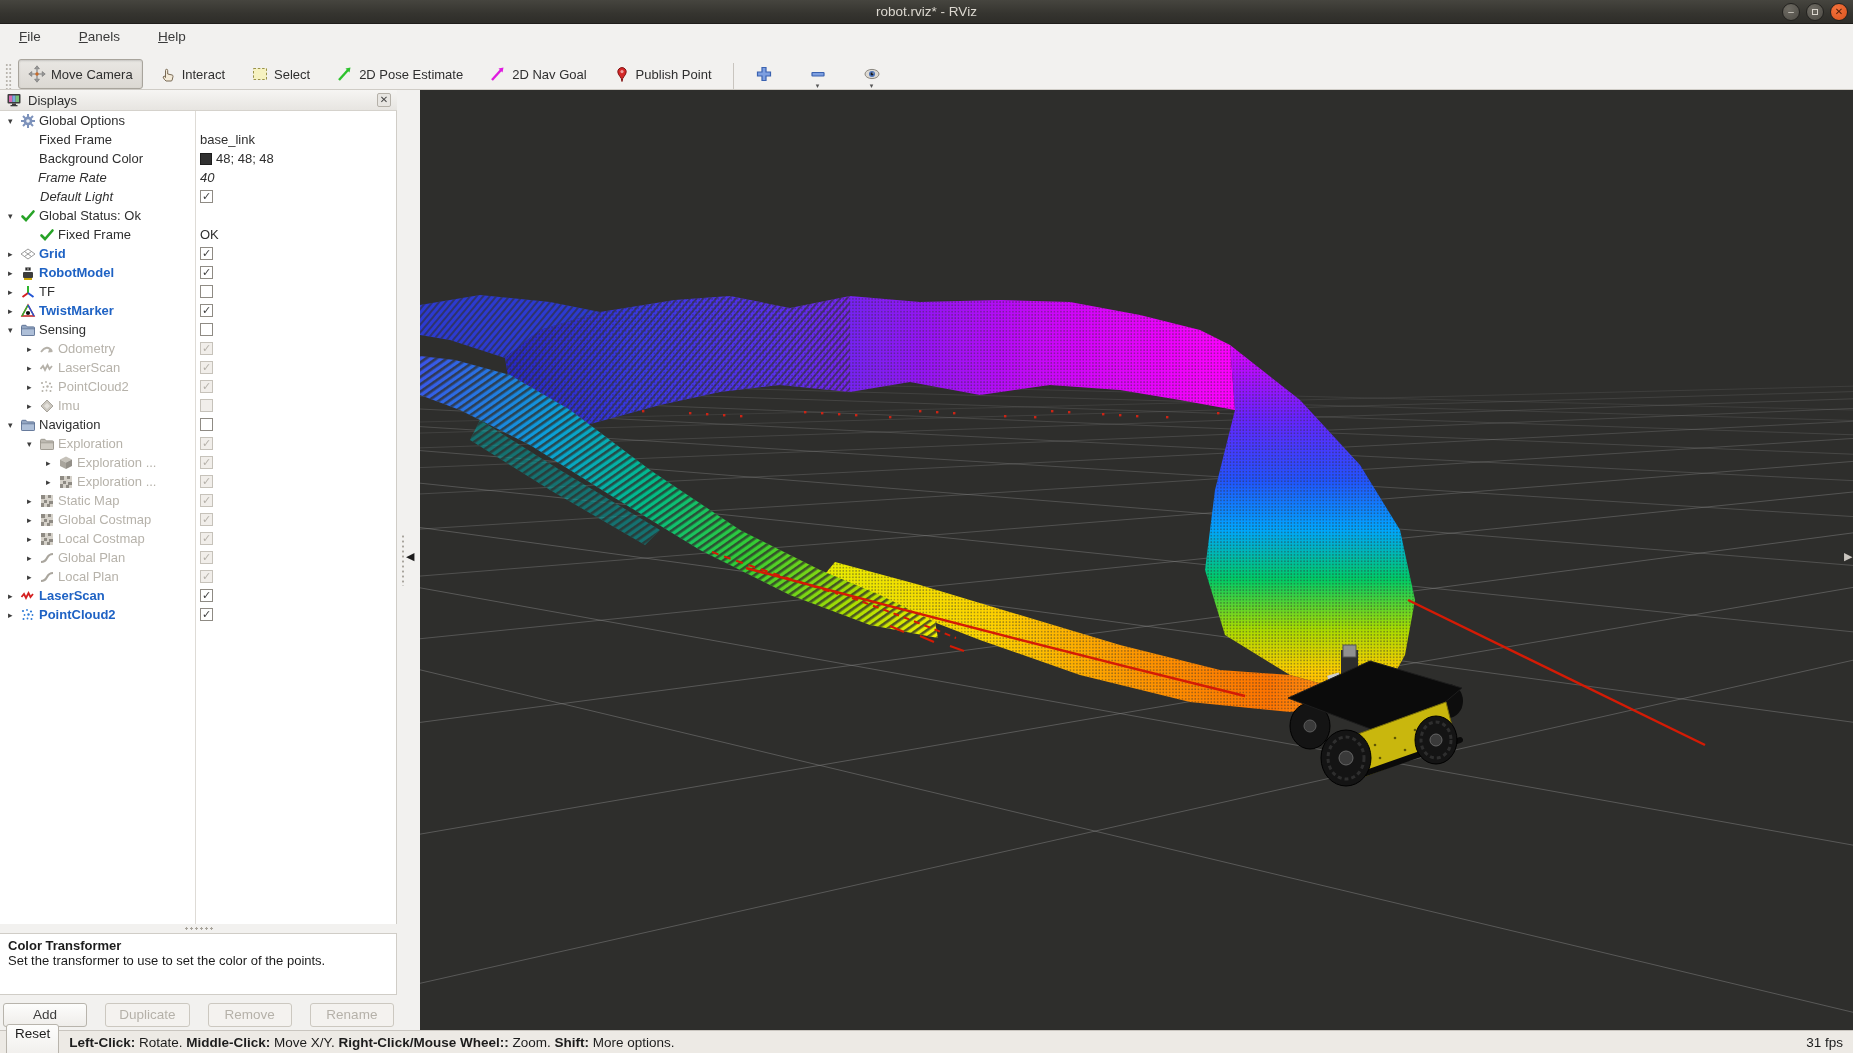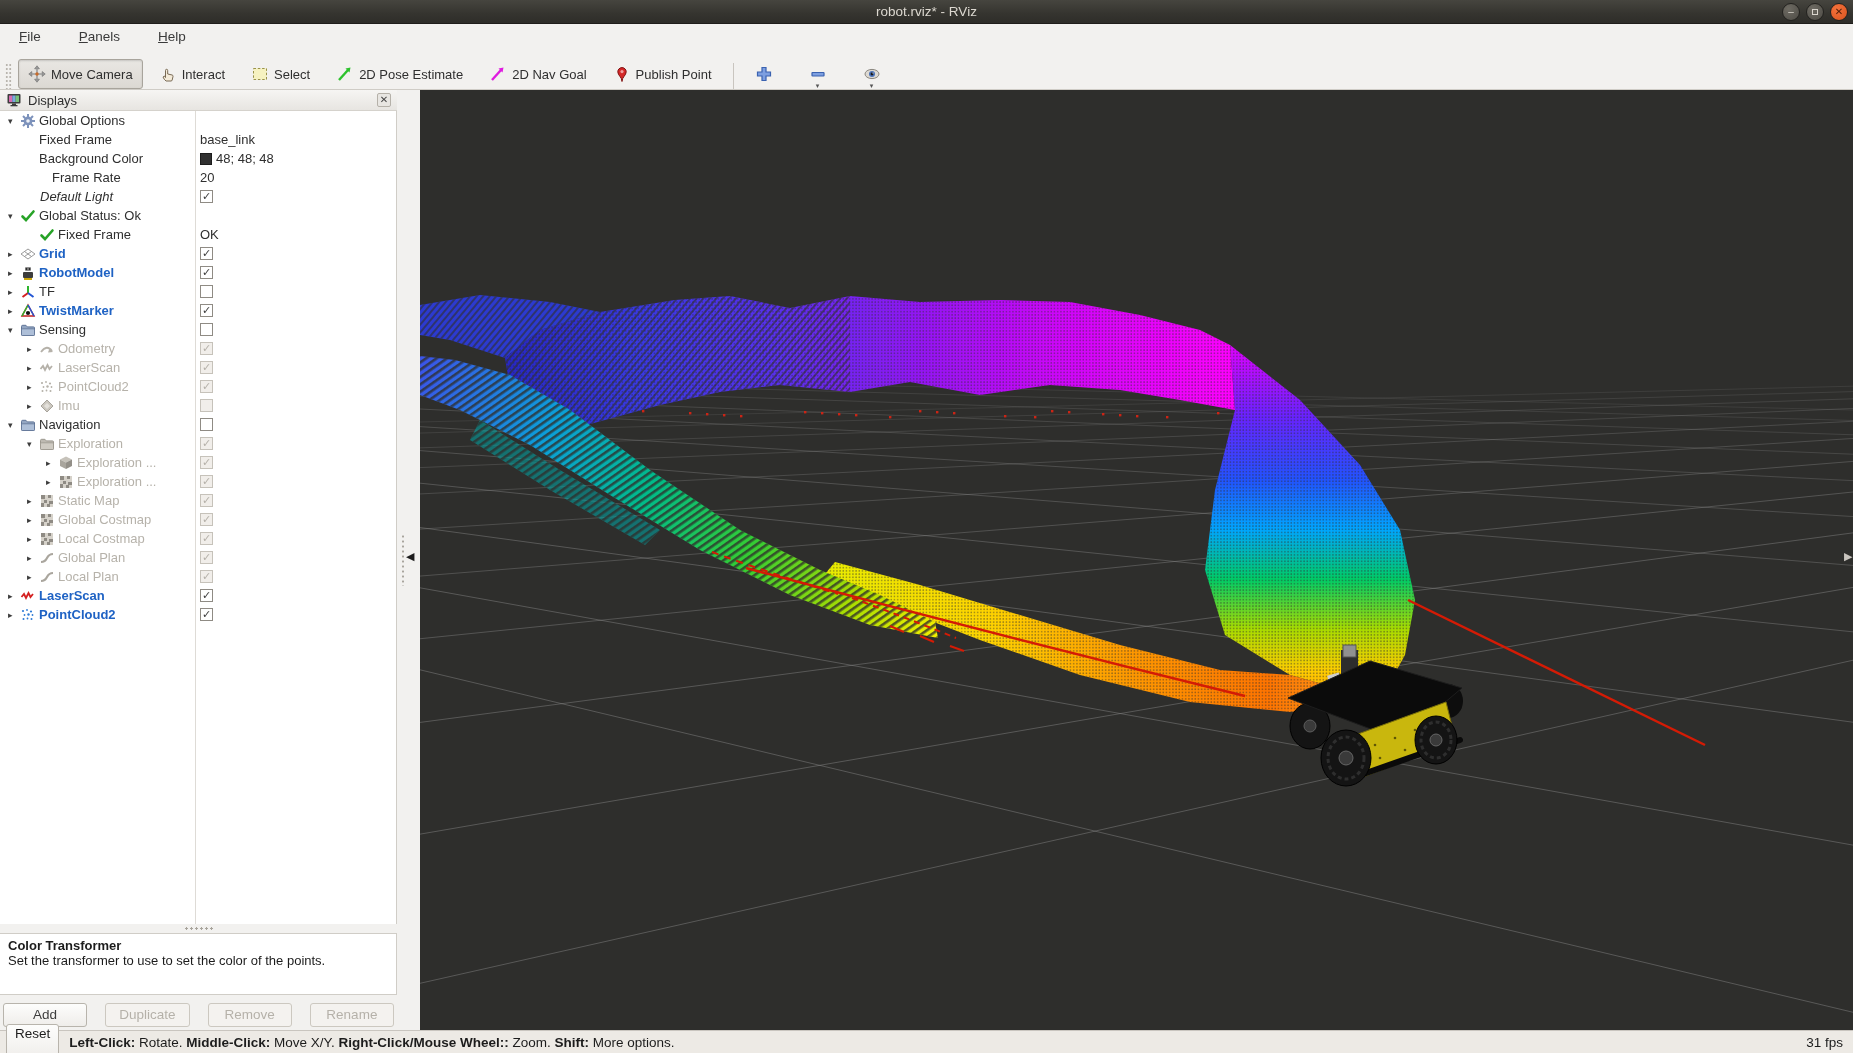--- a/index.html
+++ b/index.html
@@ -246,24 +246,24 @@
             <span class="tval">base_link</span>
           </div>
           <div class="trow" style="padding-left: 27px;">
             <span class="exp"></span>
             <span class="lbl text">Background Color</span>
             <span class="tval">
               <span class="swatch" style="background: rgb(48, 48, 48);"></span>
               <span>48; 48; 48</span>
             </span>
           </div>
-          <div class="trow" style="padding-left: 40px;">
+          <div class="trow" style="padding-left: 26px; font-style: italic;">
             <span class="exp"></span>
             <span class="lbl text">Frame Rate</span>
-            <span class="tval">20</span>
+            <span class="tval">40</span>
           </div>
           <div class="trow" style="padding-left: 28px; font-style: italic;">
             <span class="exp"></span>
             <span class="lbl text">Default Light</span>
             <span class="tval">
               <span class="cb">✓</span>
             </span>
           </div>
           <div class="trow" style="padding-left: 8px;">
             <span class="exp">▾</span>

